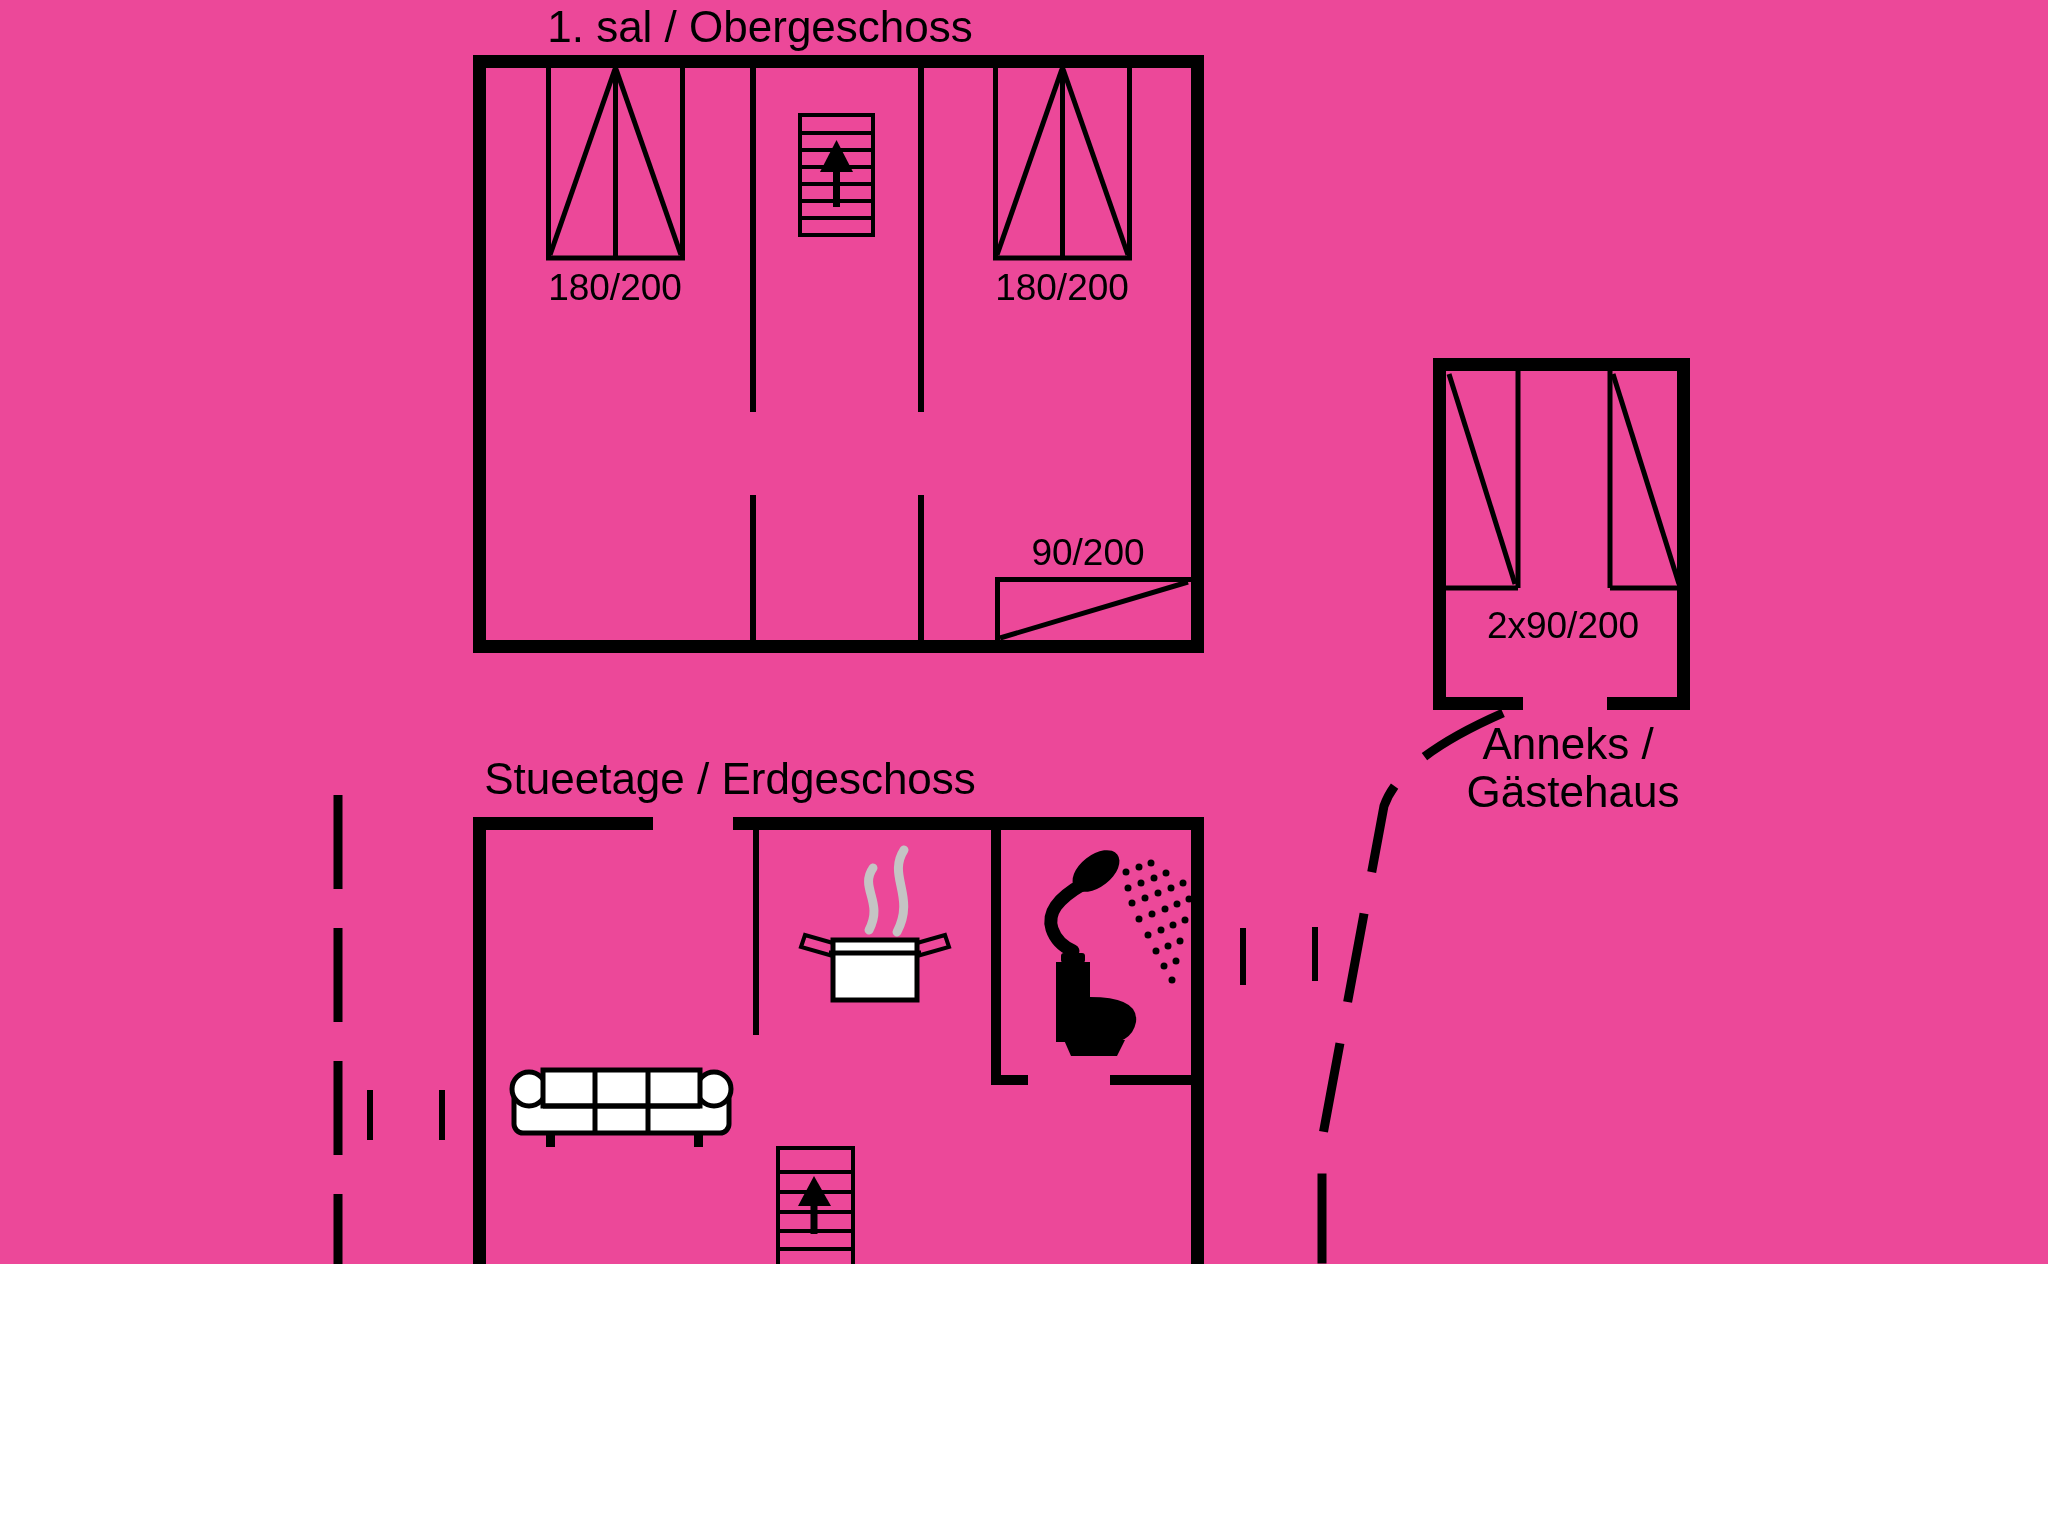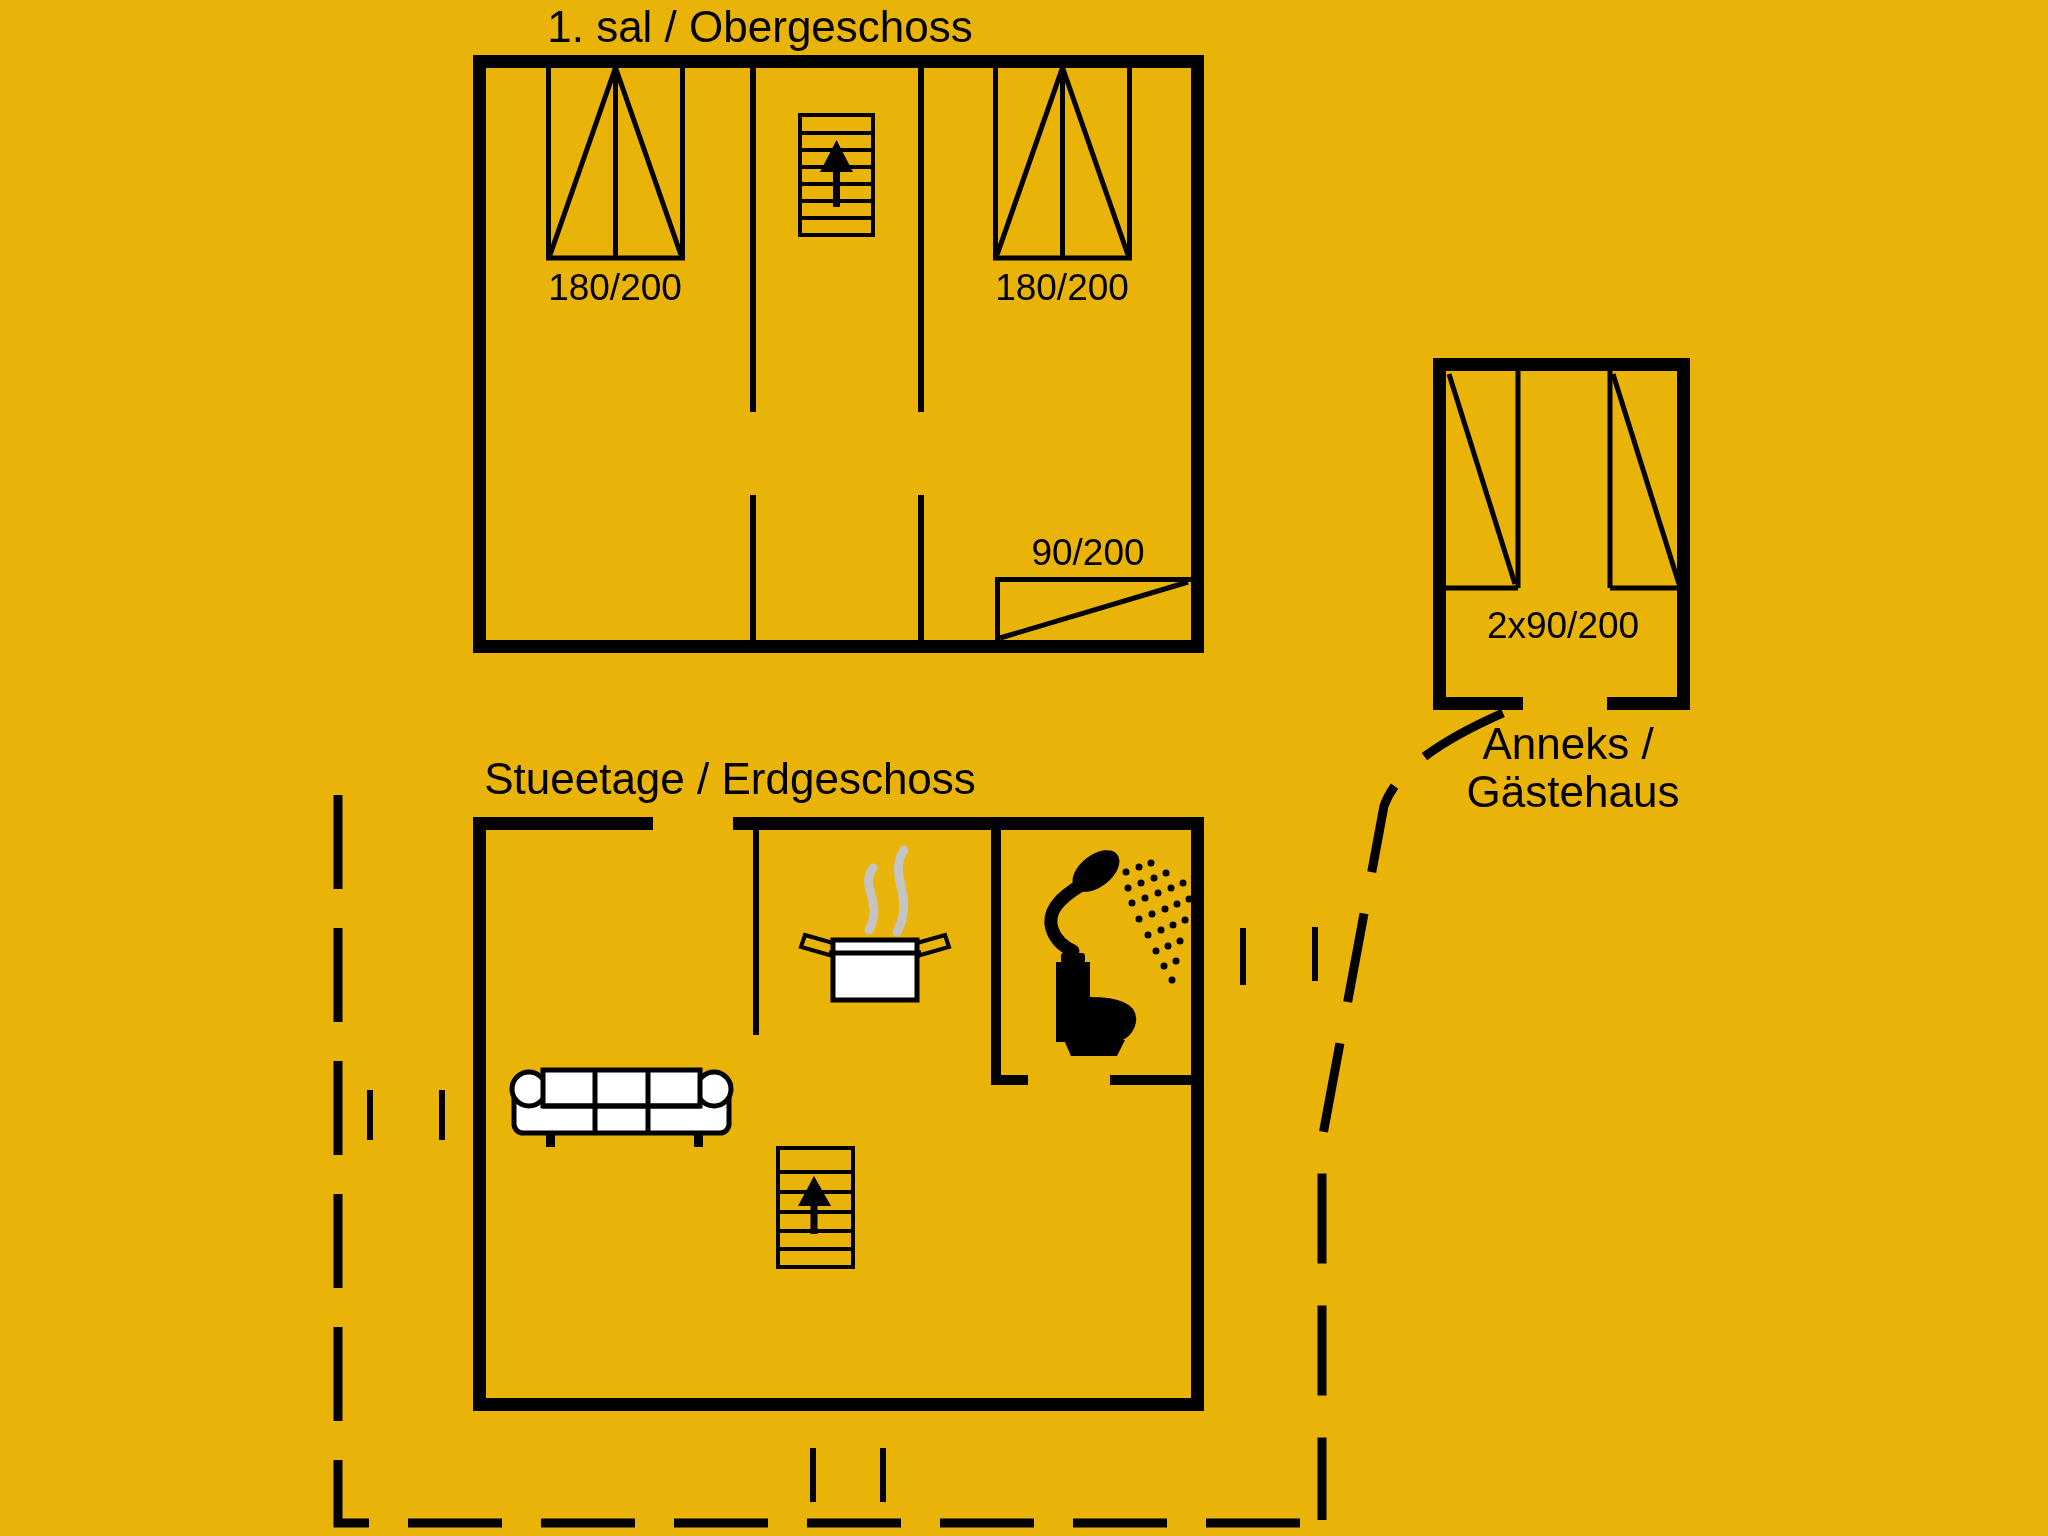--- a/index.html
+++ b/index.html
@@ -1,18 +1,18 @@
 <!DOCTYPE html>
 <html><head>
 <meta charset="utf-8">
 <style>
   html, body { margin: 0; padding: 0; background: #ffffff; }
   .plan {
-    width: 2048px; height: 1536px; position: relative;
-    background: #eab308;
+    width: 2048px; height: 1264px; position: relative;
+    background: #ec4899;
     font-family: "Liberation Sans", sans-serif;
     overflow: hidden;
   }
   svg { display: block; }
   text { fill: #000000; font-family: "Liberation Sans", sans-serif; }
   .title { font-size: 44px; }
   .dim   { font-size: 37px; }
   .wall       { stroke: #000000; stroke-width: 13; fill: none; }
   .wall-thin  { stroke: #000000; stroke-width: 6;  fill: none; }
   .wall-mid   { stroke: #000000; stroke-width: 10; fill: none; }

